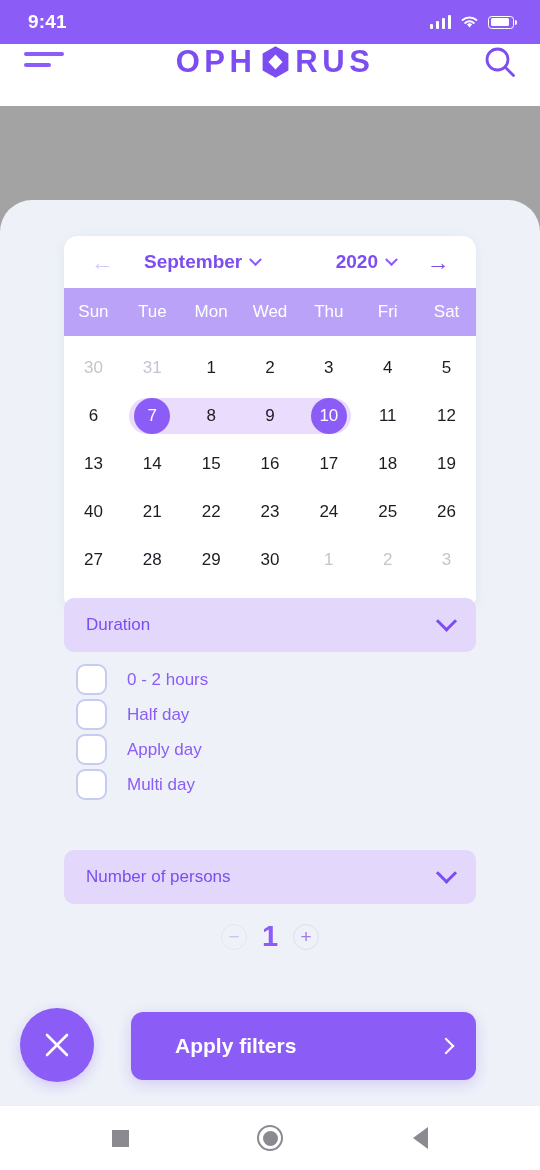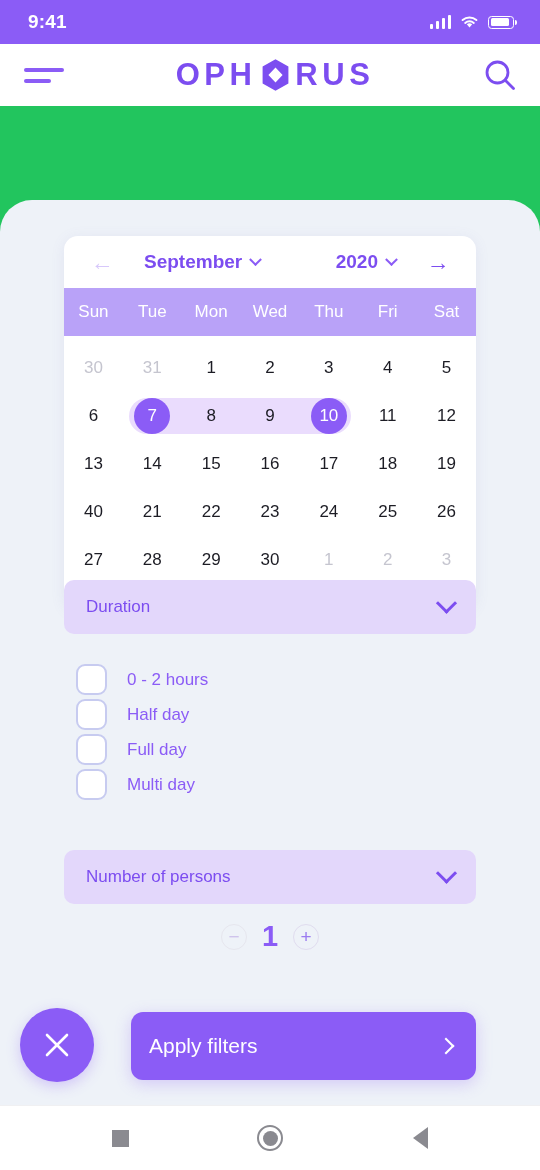--- a/index.html
+++ b/index.html
@@ -2,42 +2,42 @@
 <html><head>
 <meta charset="utf-8">
 <style>
   * { margin:0; padding:0; box-sizing:border-box; }
   html, body {
     width:540px; height:1170px;
     font-family:"Liberation Sans", sans-serif;
     background:#ffffff;
     overflow:hidden;
   }
-  .phone { position:relative; width:540px; height:826px; background:#22c55e; }
+  .phone { position:relative; width:540px; height:826px; background:#a3a3a3; }
 
   
   .statusbar {
     height:44px; background:#8B5CF6;
     display:flex; align-items:center; justify-content:space-between;
     padding:0 26px 0 28px;
   }
   .sb-time { color:#ffffff; font-size:19px; font-weight:600; letter-spacing:.2px; }
   .sb-right { display:flex; align-items:center; gap:9px; }
   .bars { display:flex; align-items:flex-end; gap:2.5px; height:14px; }
   .bars i { display:block; width:3.5px; background:#fff; border-radius:1px; }
   .bars i:nth-child(1){height:5px;} .bars i:nth-child(2){height:8px;}
   .bars i:nth-child(3){height:11px;} .bars i:nth-child(4){height:14px;}
   .batt { width:26px; height:13px; border:1.8px solid #fff; border-radius:3.5px; padding:1.5px; position:relative; }
   .batt::after{ content:""; position:absolute; right:-4px; top:3.5px; width:2.2px; height:5px; background:#fff; border-radius:0 2px 2px 0; }
   .batt i { display:block; height:100%; width:88%; background:#fff; border-radius:1.5px; }
 
   
   .appbar {
     height:62px; background:#fff;
-    display:flex; align-items:center; justify-content:space-between;
+    display:flex; align-items:flex-start; justify-content:space-between;
     padding:0 22px 0 24px;
   }
   .burger { width:44px; height:30px; display:flex; flex-direction:column; justify-content:center; gap:7px; cursor:pointer; }
   .burger span { display:block; height:4px; background:#8B5CF6; border-radius:2px; }
   .burger span:nth-child(1){ width:40px; }
   .burger span:nth-child(2){ width:27px; }
   .brand { display:flex; align-items:center; gap:1px; }
   .brand-txt { font-size:31px; font-weight:700; color:#7C4DF0; letter-spacing:4.5px; }
   .hexwrap { display:inline-flex; align-items:center; margin:0 3px; }
 
@@ -109,21 +109,21 @@
     position:absolute; left:20px; top:8px; width:74px; height:74px; border-radius:50%;
     background:#8B5CF6; display:flex; align-items:center; justify-content:center; cursor:pointer;
     box-shadow:0 4px 14px rgba(139,92,246,.3);
   }
   .apply {
     position:absolute; left:131px; top:12px; width:345px; height:68px;
     background:#8B5CF6; border-radius:12px; cursor:pointer;
     display:flex; align-items:center; justify-content:space-between; padding:0 24px 0 18px;
     box-shadow:0 4px 16px rgba(139,92,246,.28);
   }
-  .apply-label { color:#fff; font-size:21px; font-weight:400; }
+  .apply-label { color:#fff; font-size:21px; font-weight:700;margin-left:26px; }
   .chev-r { width:12px; height:12px; border-top:2.4px solid #fff; border-right:2.4px solid #fff; transform:rotate(45deg); }
 
   
   .navbar { position:absolute; left:0; top:1105px; width:540px; height:65px; background:#fff;
             display:flex; align-items:center; justify-content:center; gap:0; border-top:1px solid #f0f0f2; }
   .navbtn { width:150px; display:flex; align-items:center; justify-content:center; cursor:pointer; }
   .nv-sq { width:17px; height:17px; background:#8a8a90; }
   .nv-home { width:26px; height:26px; border:2px solid #8a8a90; border-radius:50%; display:flex; align-items:center; justify-content:center; }
   .nv-home i { width:15px; height:15px; border-radius:50%; background:#8a8a90; display:block; }
   .nv-back { width:0; height:0; border-top:11px solid transparent; border-bottom:11px solid transparent; border-right:15px solid #8a8a90; }
@@ -246,37 +246,37 @@
             <div class="cell">28</div>
             <div class="cell">29</div>
             <div class="cell">30</div>
             <div class="cell muted">1</div>
             <div class="cell muted">2</div>
             <div class="cell muted">3</div>
           </div>
         </div>
     </div>
 
-    <div class="sect" style="top:380px">
+    <div class="sect" style="top:398px">
       <span class="sect-label">Duration</span>
       <span class="chev-big"></span>
     </div>
 
     <div class="opts" id="opts">
         <div class="opt">
           <span class="box"></span>
           <span class="opt-label">0 - 2 hours</span>
         </div>
         <div class="opt">
           <span class="box"></span>
           <span class="opt-label">Half day</span>
         </div>
         <div class="opt">
           <span class="box"></span>
-          <span class="opt-label">Full day</span>
+          <span class="opt-label">Apply day</span>
         </div>
         <div class="opt">
           <span class="box"></span>
           <span class="opt-label">Multi day</span>
         </div>
       </div>
 
     <div class="sect" style="top:650px">
       <span class="sect-label">Number of persons</span>
       <span class="chev-big"></span>

